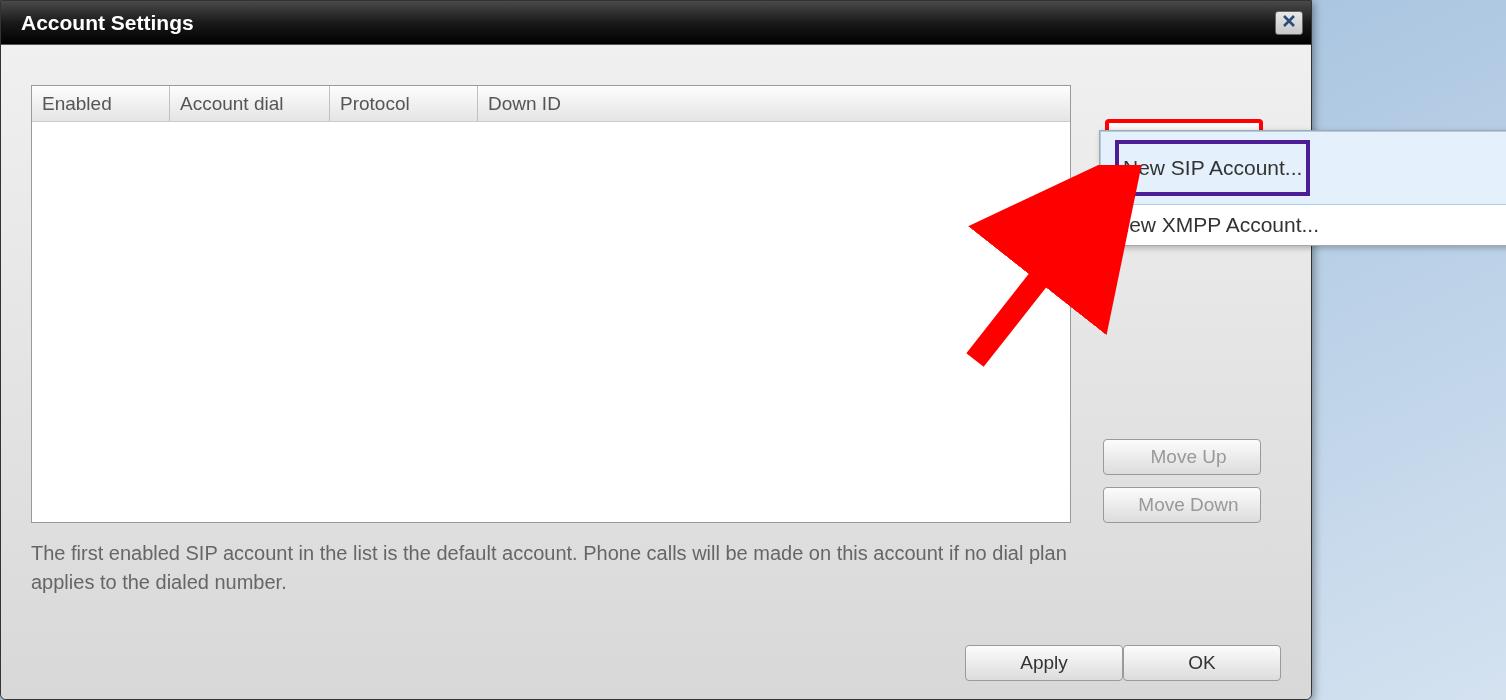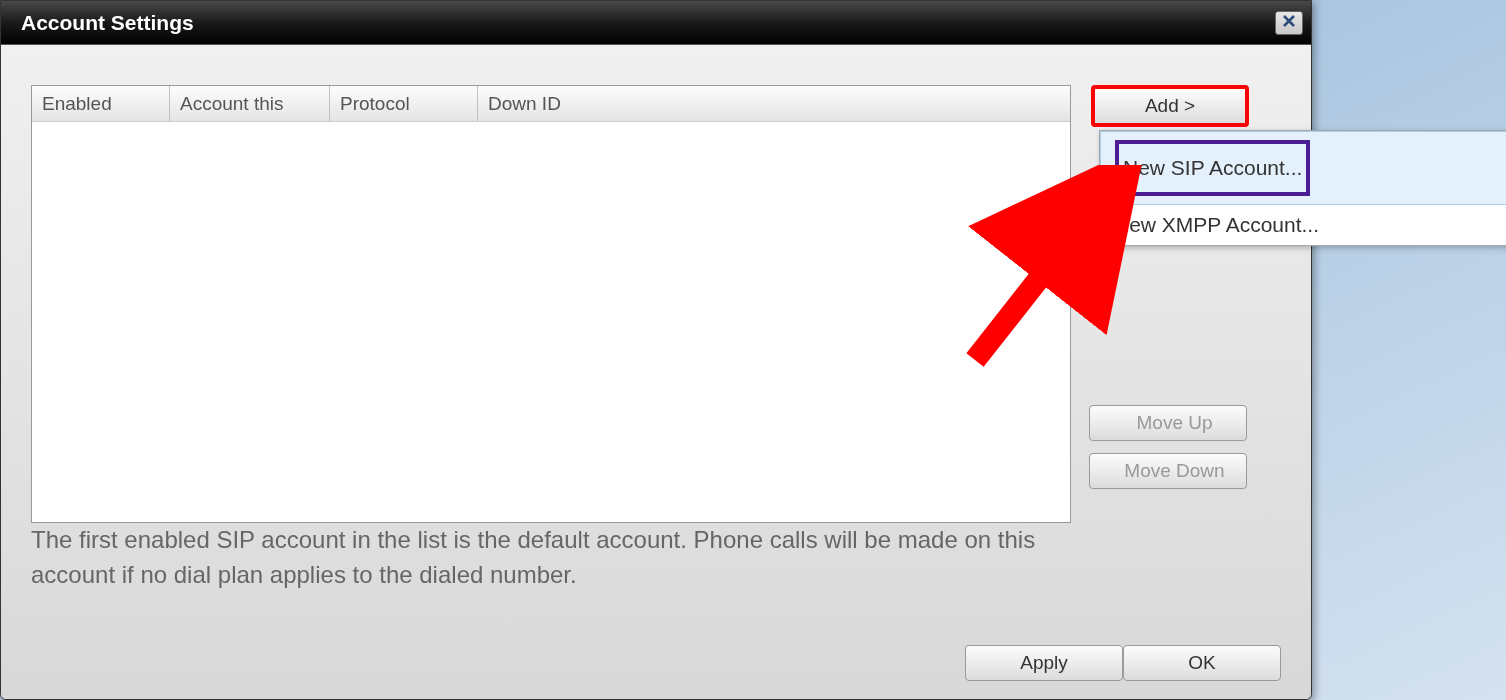--- a/index.html
+++ b/index.html
@@ -50,21 +50,22 @@
   .close-btn svg { width: 14px; height: 14px; }
   .dialog-body {
     background: linear-gradient(to bottom, #f0f0f0, #d8d8d8);
     height: calc(100% - 44px);
     padding: 40px 30px 20px 30px;
     position: relative;
     border-radius: 0 0 6px 6px;
   }
   .content-row {
     display: flex;
-    gap: 18px;
+    gap: 32px;
+    align-items: flex-end;
   }
   .table-container {
     flex: 0 0 1040px;
     border: 1px solid #9a9a9a;
     background: #fff;
     height: 438px;
   }
   .table-header {
     display: flex;
     background: linear-gradient(to bottom, #fdfdfd, #e4e4e4);
@@ -115,22 +116,22 @@
   .btn-add {
     width: 158px;
     border: 4px solid #ff0000;
     height: 42px;
     position: relative;
     left: 2px;
   }
   .spacer-top { height: 254px; }
   .btn-move { width: 158px; }
   .help-text {
-    margin-top: 0;
-    font-size: 24px;
+    margin-top: 16px;
+    font-size: 20px;
     color: #666;
     line-height: 1.45;
     max-width: 1080px;
   }
   .bottom-buttons {
     position: absolute;
     bottom: 18px;
     right: 30px;
     display: flex;
   }
@@ -182,21 +183,21 @@
           </svg>
       </span>
     </div>
   </div>
 
   <div class="dialog-body">
     <div class="content-row">
       <div class="table-container">
         <div class="table-header">
           <div class="th th-enabled">Enabled</div>
-          <div class="th th-account">Account this</div>
+          <div class="th th-account">Account dial</div>
           <div class="th th-protocol">Protocol</div>
           <div class="th th-userid">Down ID</div>
         </div>
       </div>
 
       <div class="side-buttons">
         <button class="btn btn-add">Add &gt;</button>
         <div class="spacer-top"></div>
         <button class="btn btn-move disabled">Move Up</button>
         <button class="btn btn-move disabled">Move Down</button>

